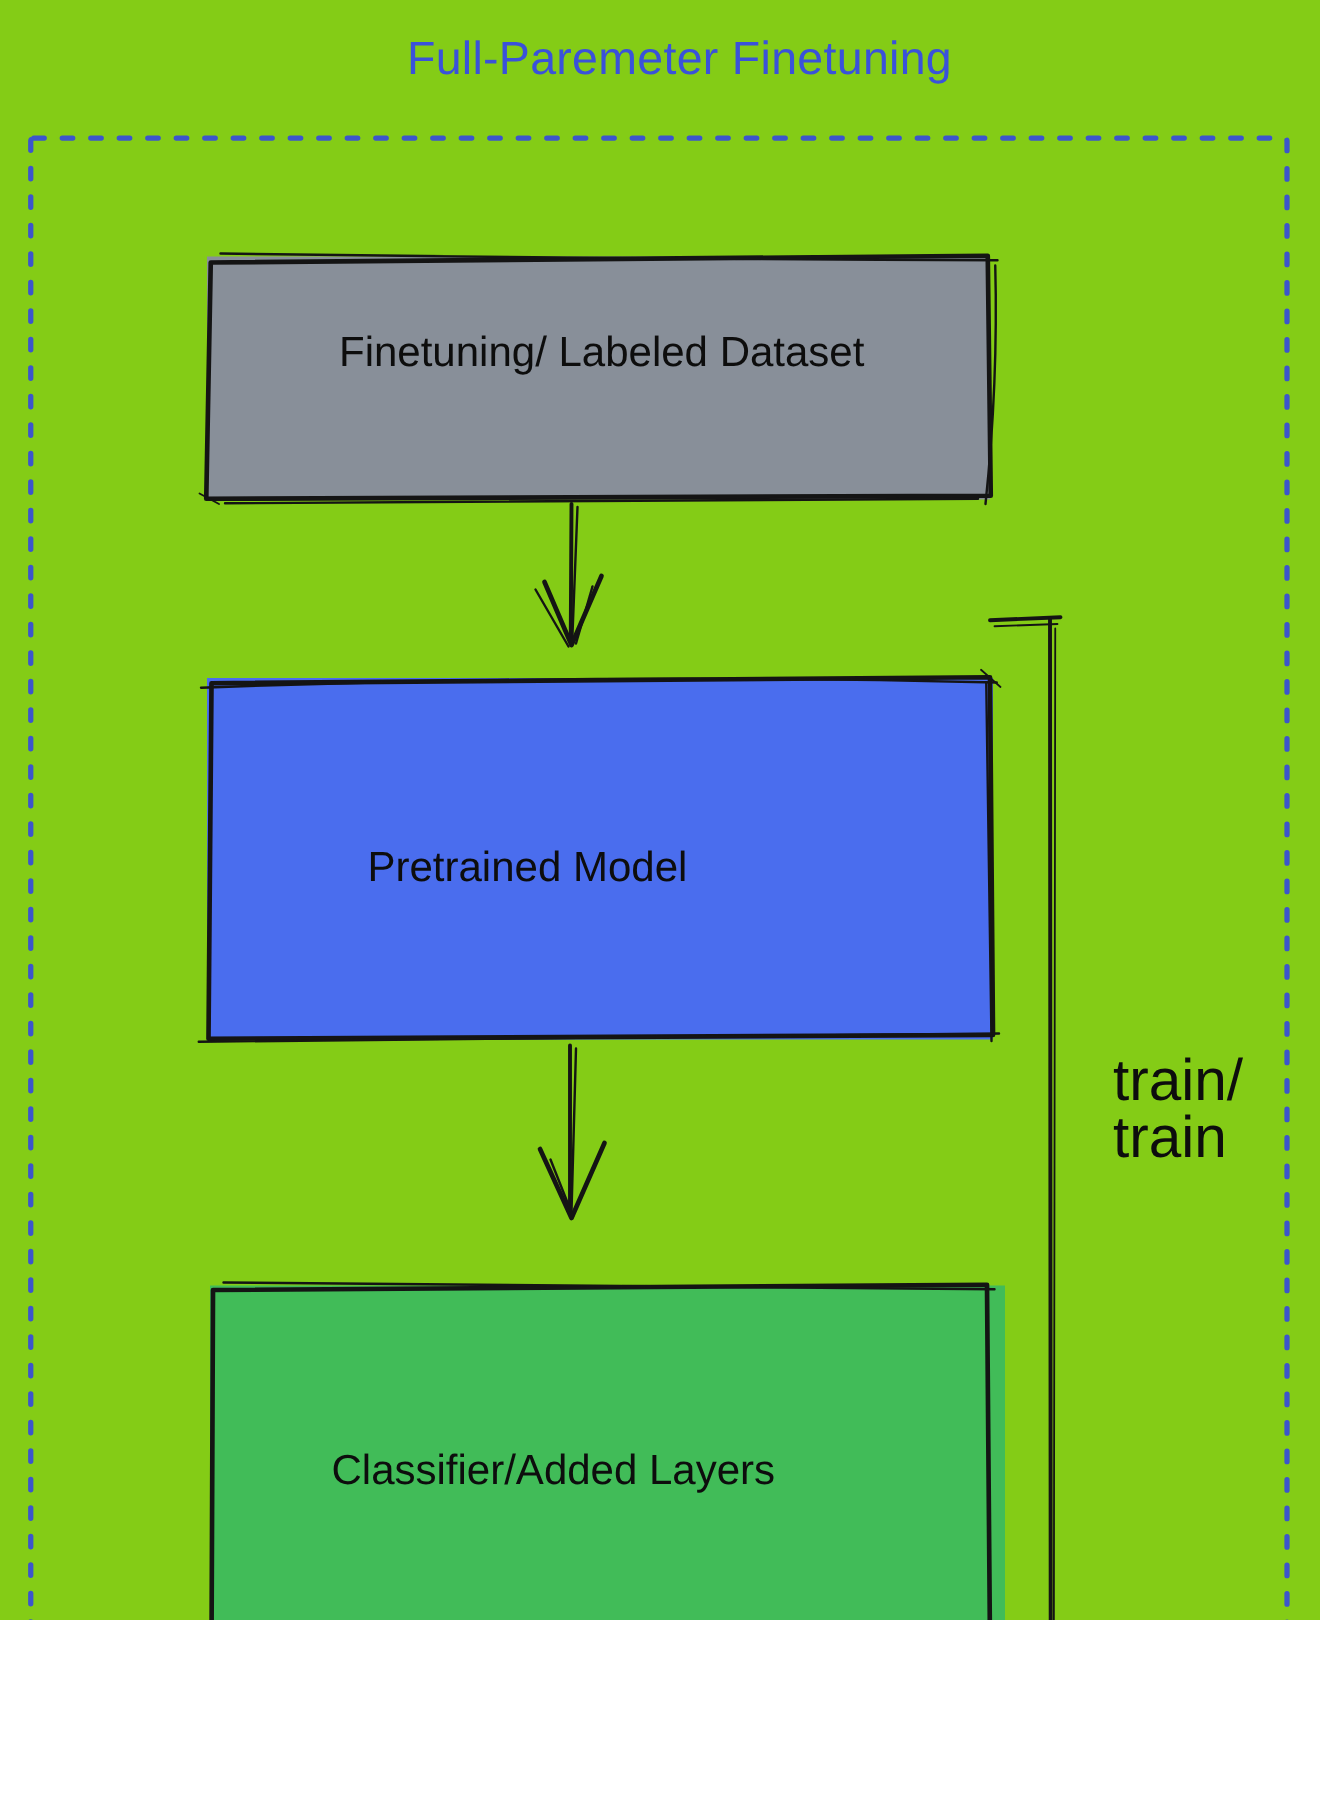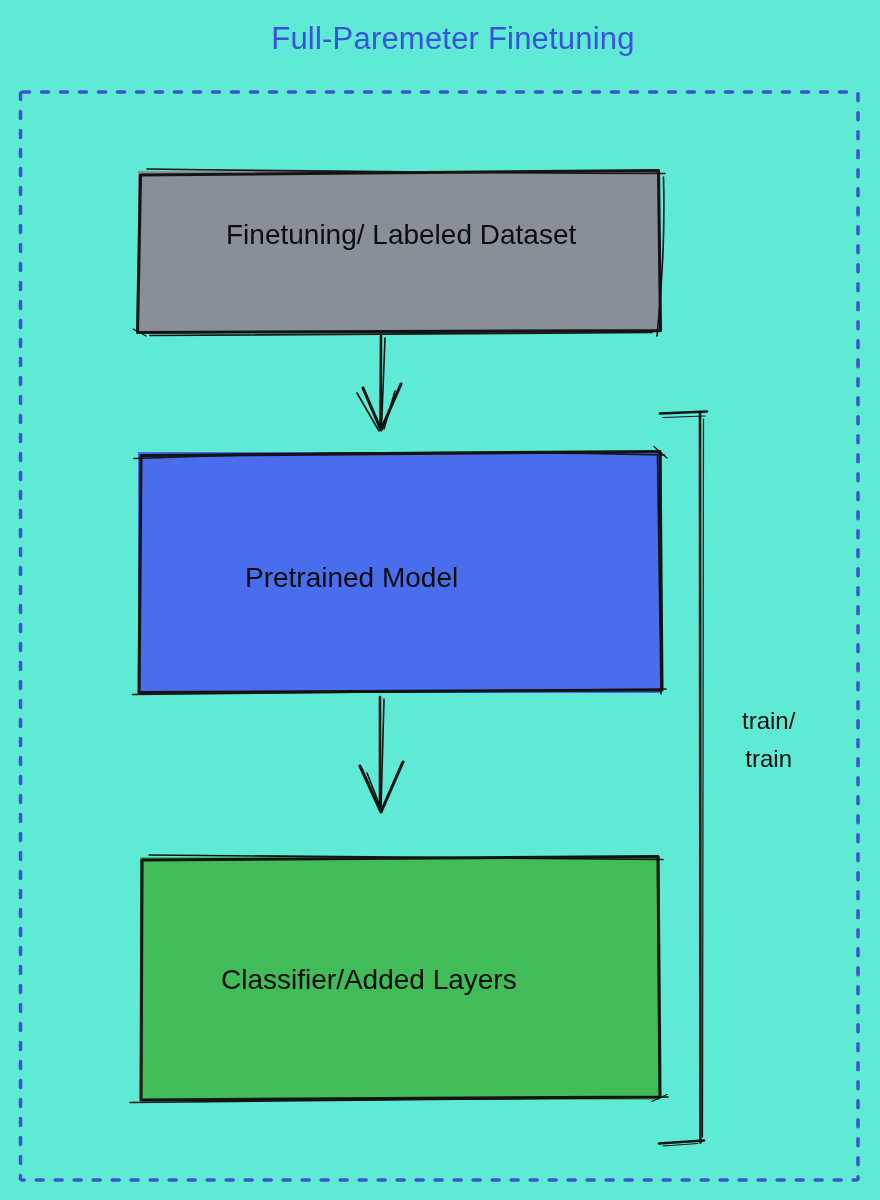--- a/index.html
+++ b/index.html
@@ -4,22 +4,22 @@
 <style>
   html, body {
     margin: 0;
     padding: 0;
     background: #ffffff;
     font-family: "Liberation Sans", sans-serif;
   }
   .canvas {
     position: relative;
     width: 880px;
-    height: 1200px;
-    background: #5eead4;
+    height: 1080px;
+    background: #84cc16;
     overflow: hidden;
   }
   .title {
     position: absolute;
     top: 21px;
     left: 13px;
     width: 880px;
     text-align: center;
     font-size: 31px;
     font-weight: 500;
@@ -39,24 +39,23 @@
     white-space: nowrap;
     line-height: 34px;
   }
   .label-dataset    { left: 40px;  top: 47px; margin-left: 48px;  }
   .label-pretrained { left: 107px; top: 109px; }
   .label-classifier { left: 81px;  top: 106px; }
   .bracket-label {
     position: absolute;
     left: 742px;
     top: 702px;
-    font-size: 24px;
+    font-size: 39px;
     line-height: 38px;
     color: var(--label_ink, #0d0d0d);
-    text-align: center;
   }
   .ink-overlay {
     position: absolute;
     left: 0; top: 0;
     width: 880px;
     height: 1200px;
     pointer-events: none;
   }
   .ink-overlay path, .ink-overlay rect, .ink-overlay line {
     fill: none;
@@ -83,21 +82,21 @@
   <div class="title">Full-Paremeter Finetuning</div>
 
   <div class="box box-dataset" style="background-color: rgb(136, 143, 153);">
     <div class="box-label label-dataset">Finetuning/ Labeled Dataset</div>
   </div>
 
   <div class="box box-pretrained" style="background-color: rgb(74, 109, 238);">
     <div class="box-label label-pretrained">Pretrained Model</div>
   </div>
 
-  <div class="box box-classifier" style="background-color: rgb(65, 188, 88);">
+  <div class="box box-classifier" style="background-color: rgb(65, 188, 88); padding-left: 10px;">
     <div class="box-label label-classifier">Classifier/Added Layers</div>
   </div>
 
   <div class="bracket-label">
     <div>train/</div>
     <div>train</div>
   </div>
 
   <svg class="ink-overlay" viewBox="0 0 880 1200">
 

